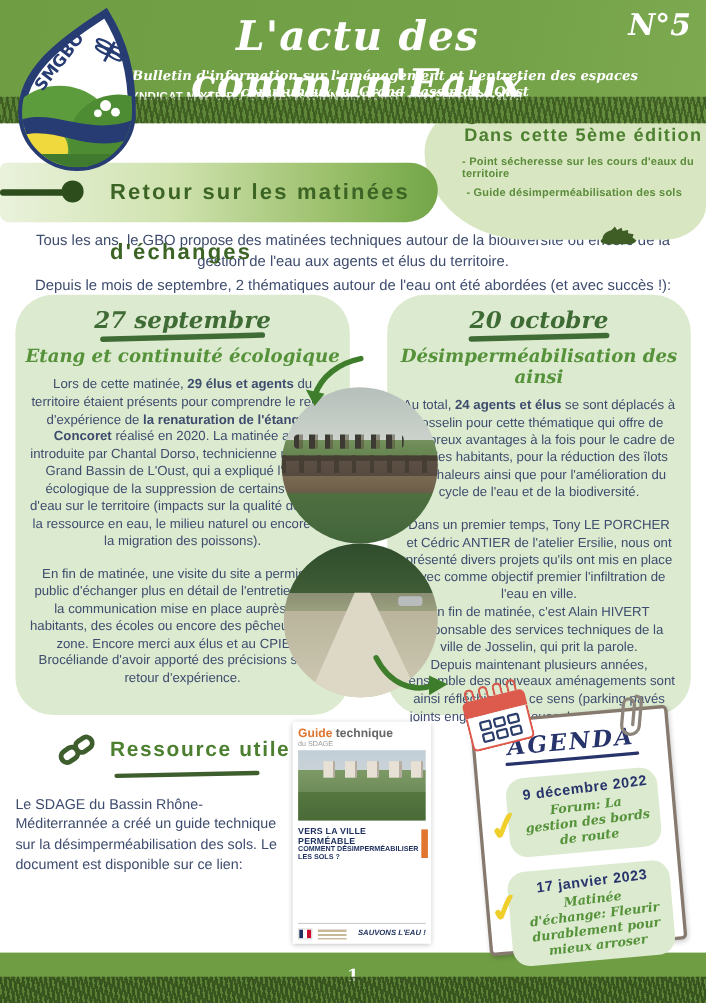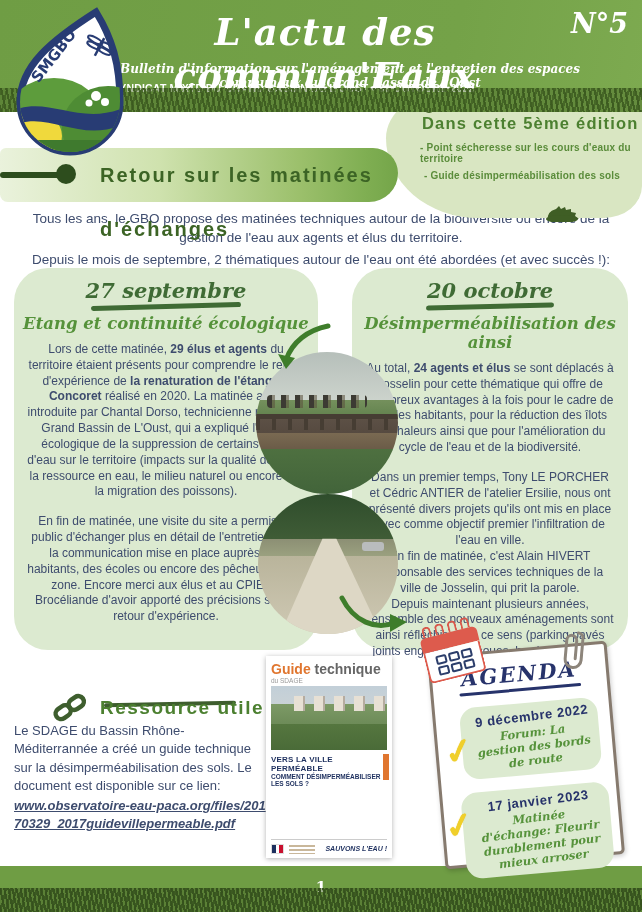--- a/index.html
+++ b/index.html
@@ -72,29 +72,29 @@
   .photo2 { left:258px; top:494px; width:140px; height:140px;
      background:linear-gradient(180deg,#2f4d2c 0%,#3f5c36 32%,#8c8f74 32%,#9aa07f 44%,#b9b49b 44%,#cfc9b4 100%); }
   .photo2 .path { position:absolute; left:0; top:0; width:100%; height:100%;
      clip-path:polygon(46% 32%, 56% 32%, 88% 100%, 16% 100%); background:#ddd7c5; }
   .photo2 .car { position:absolute; right:10%; top:34%; width:22px; height:9px; background:#b9bcbd; border-radius:3px; }
   .arrow { position:absolute; z-index:3; }
   .a1 { left:276px; top:320px; }
   .a2 { left:336px; top:590px; }
 
   
-  .res-head { position:absolute; left:52px; top:692px; display:flex; align-items:center; z-index:2; }
+  .res-head { position:absolute; left:52px; top:666px; display:flex; align-items:center; z-index:2; }
   .res-label { margin-left:12px; color:#4c8030; font-weight:bold; font-size:19px; letter-spacing:1.5px; }
   .res-underline { position:absolute; left:104px; top:702px; width:132px; height:4px; background:#3e5e2e; border-radius:2px; transform:rotate(-1.2deg); }
   .res-body { position:absolute; left:14px; top:722px; width:252px; color:#3e4c6e; font-size:13px; line-height:1.42; }
   .res-link { display:block; margin-top:1px; color:#3e4c6e; font-style:italic; font-weight:bold; text-decoration:underline; word-break:break-all; cursor:pointer; }
 
   
   .guide { position:absolute; left:266px; top:656px; width:126px; height:202px; background:#ffffff; box-shadow:0 1px 5px rgba(0,0,0,.3); z-index:2; padding:5px 5px 4px 5px; display:flex; flex-direction:column; }
-  .g-kicker { font-size:14px; font-weight:bold; color:#666; }
+  .g-kicker { font-size:11px; font-weight:bold; color:#666; }
   .g-kicker .acc { color:#e0762f; }
   .g-sub { font-size:6.5px; color:#999; }
   .g-photo { position:relative; margin-top:2px; height:64px;
      background:linear-gradient(180deg,#c2cfd8 0%,#c9d2d6 28%,#7d9a66 28%,#6d8b58 60%,#55763f 60%,#4a6b38 100%); }
   .g-photo .bld { position:absolute; left:20%; top:16%; width:78%; height:15px;
      background:repeating-linear-gradient(90deg,#e7e0d4 0 9px,#b6aca0 9px 11px, transparent 11px 20px); }
   .g-title { margin-top:5px; font-size:8px; font-weight:bold; color:#1d2f5e; letter-spacing:.2px; }
   .g-title2 { font-size:6.5px; font-weight:bold; color:#1d2f5e; }
   .g-tab { position:absolute; right:3px; top:98px; width:6px; height:26px; background:#e0762f; }
   .g-logos { margin-top:auto; border-top:1px solid #ccc; padding-top:4px; display:flex; align-items:center; gap:5px; }
@@ -256,21 +256,20 @@
         <rect x="2" y="10" width="16" height="11" rx="5.5"></rect>
         <rect x="18" y="10" width="16" height="11" rx="5.5"></rect>
       </g>
     </svg>
     <span class="res-label">Ressource utile</span>
   </div>
   <div class="res-underline"></div>
   <div class="res-body">
     <span>Le SDAGE du Bassin Rhône-Méditerrannée a créé un guide technique sur la désimperméabilisation des sols.</span>
     <span>Le document est disponible sur ce lien:</span>
-    <a class="res-link">www.observatoire-eau-paca.org/files/20170329_2017guidevillepermeable.pdf</a>
   </div>
 
   <div class="guide">
     <div class="g-kicker"><span class="acc">Guide</span><span> technique</span></div>
     <div class="g-sub">du SDAGE</div>
     <div class="g-photo">
         <div class="bld"></div>
       </div>
     <div class="g-title">VERS LA VILLE PERMÉABLE</div>
     <div class="g-title2">COMMENT DÉSIMPERMÉABILISER LES SOLS ?</div>

